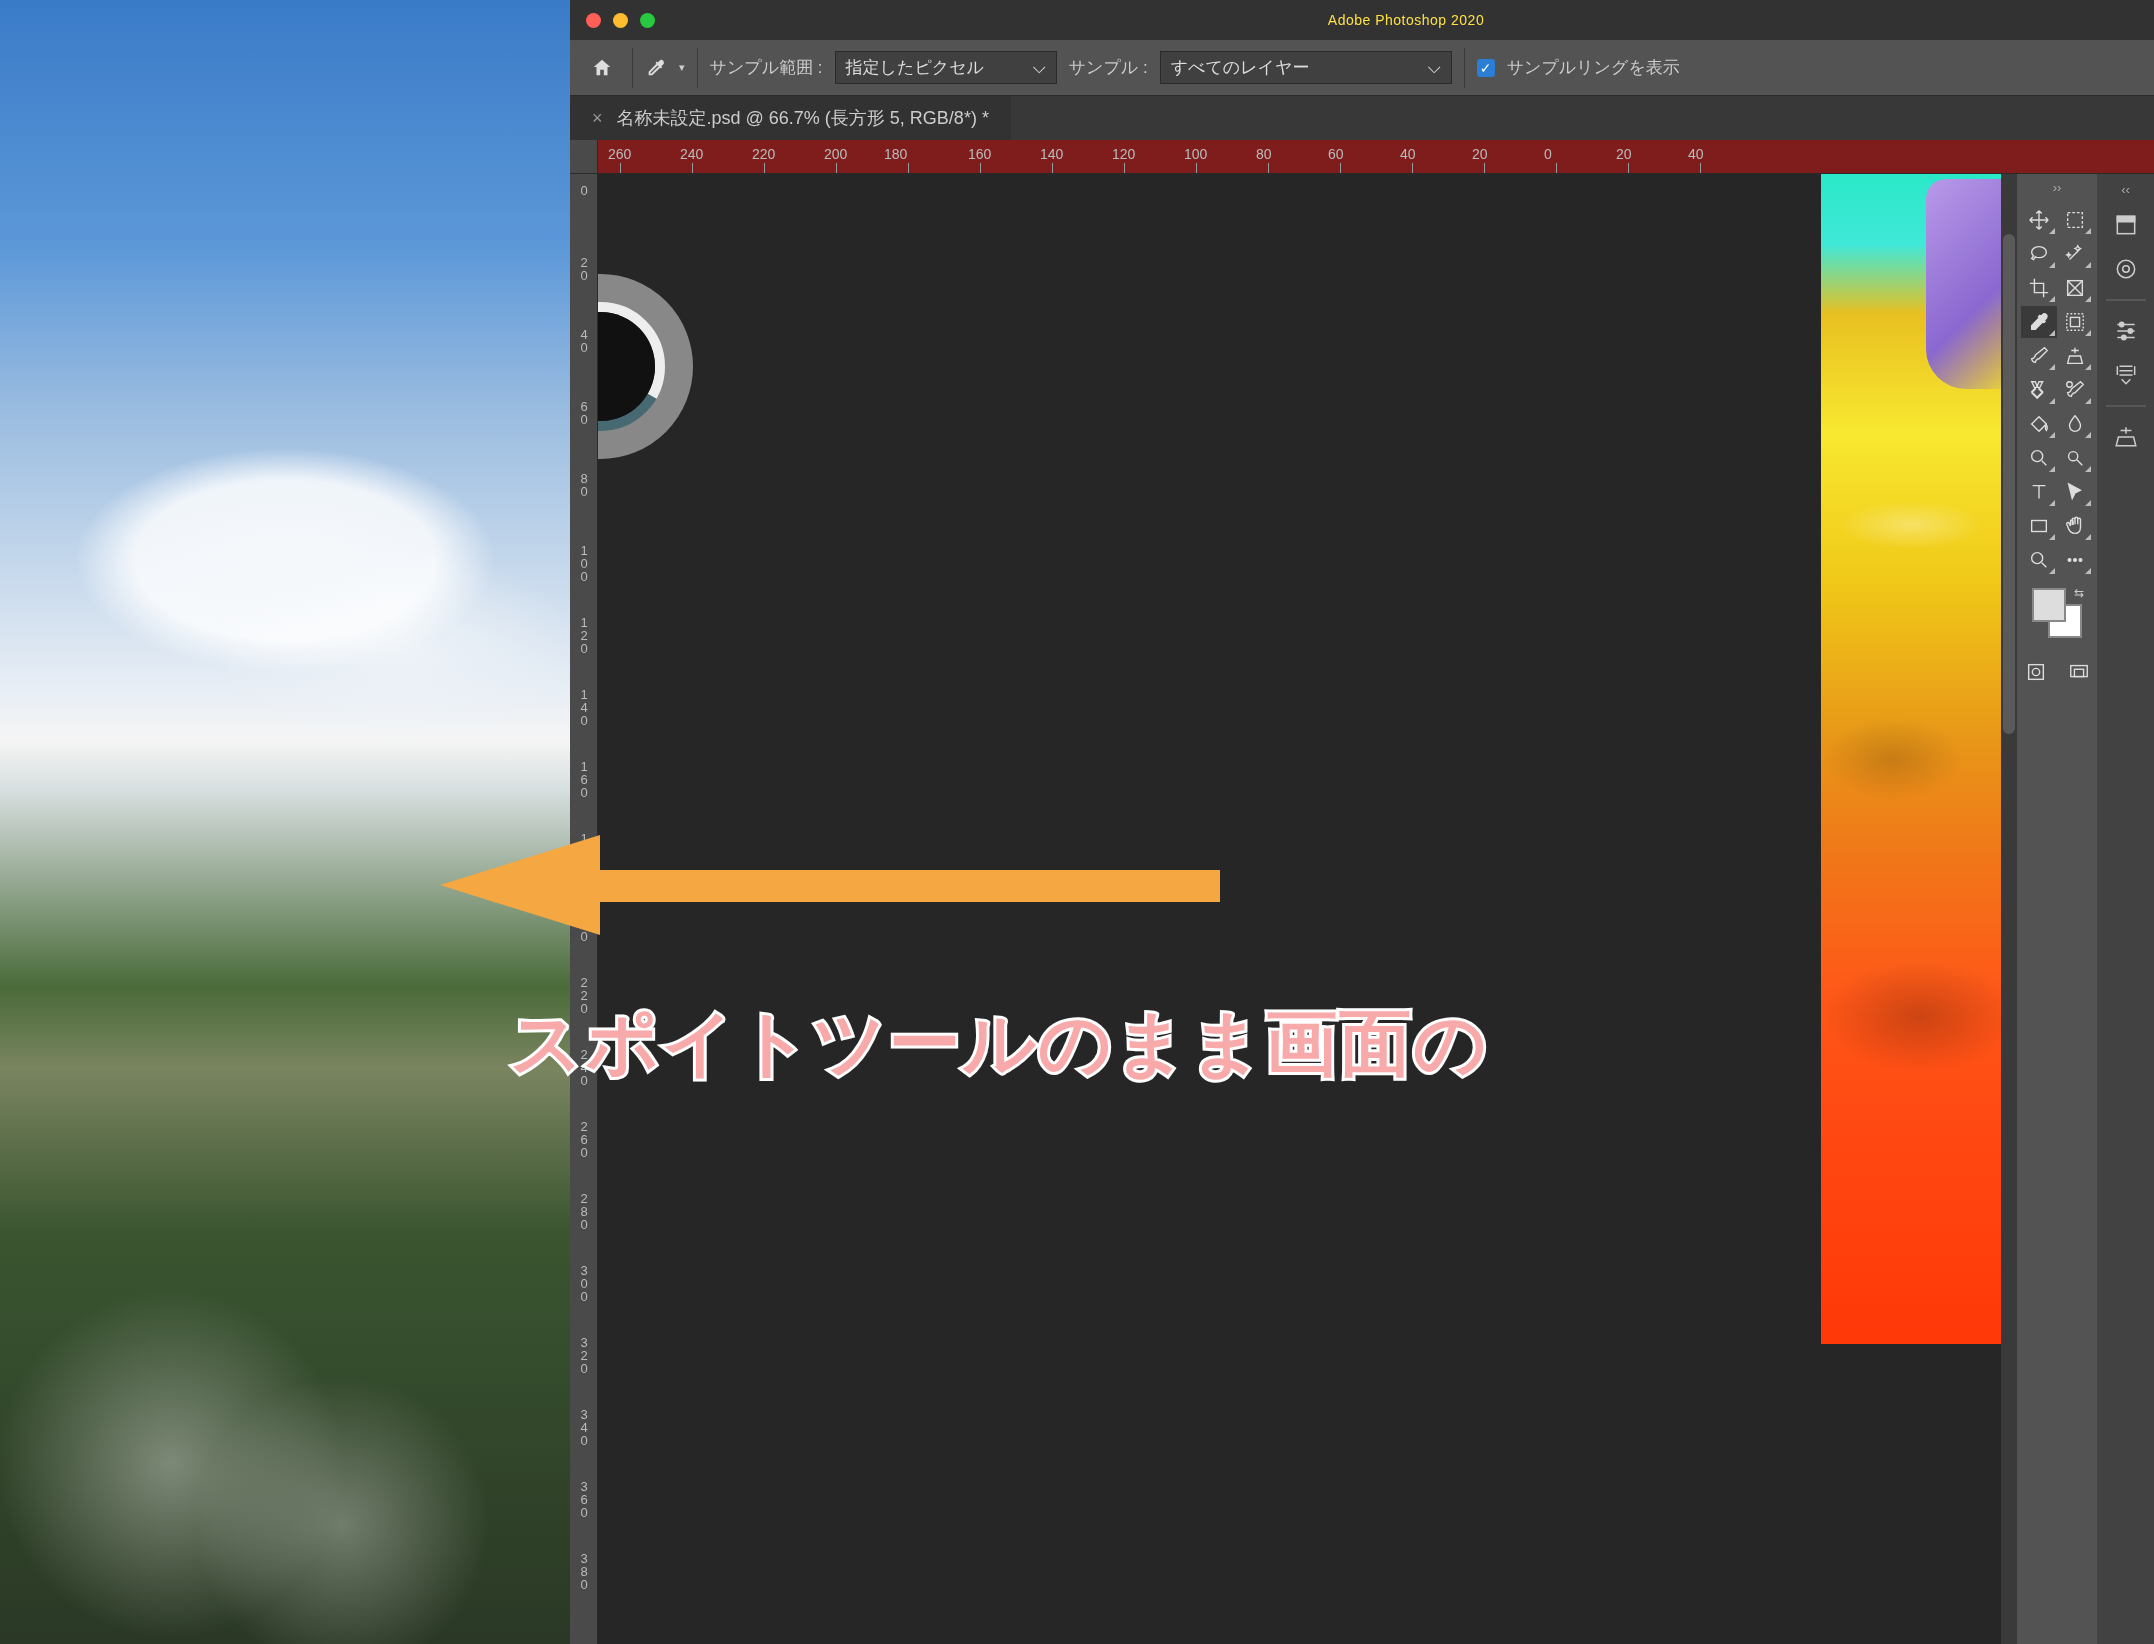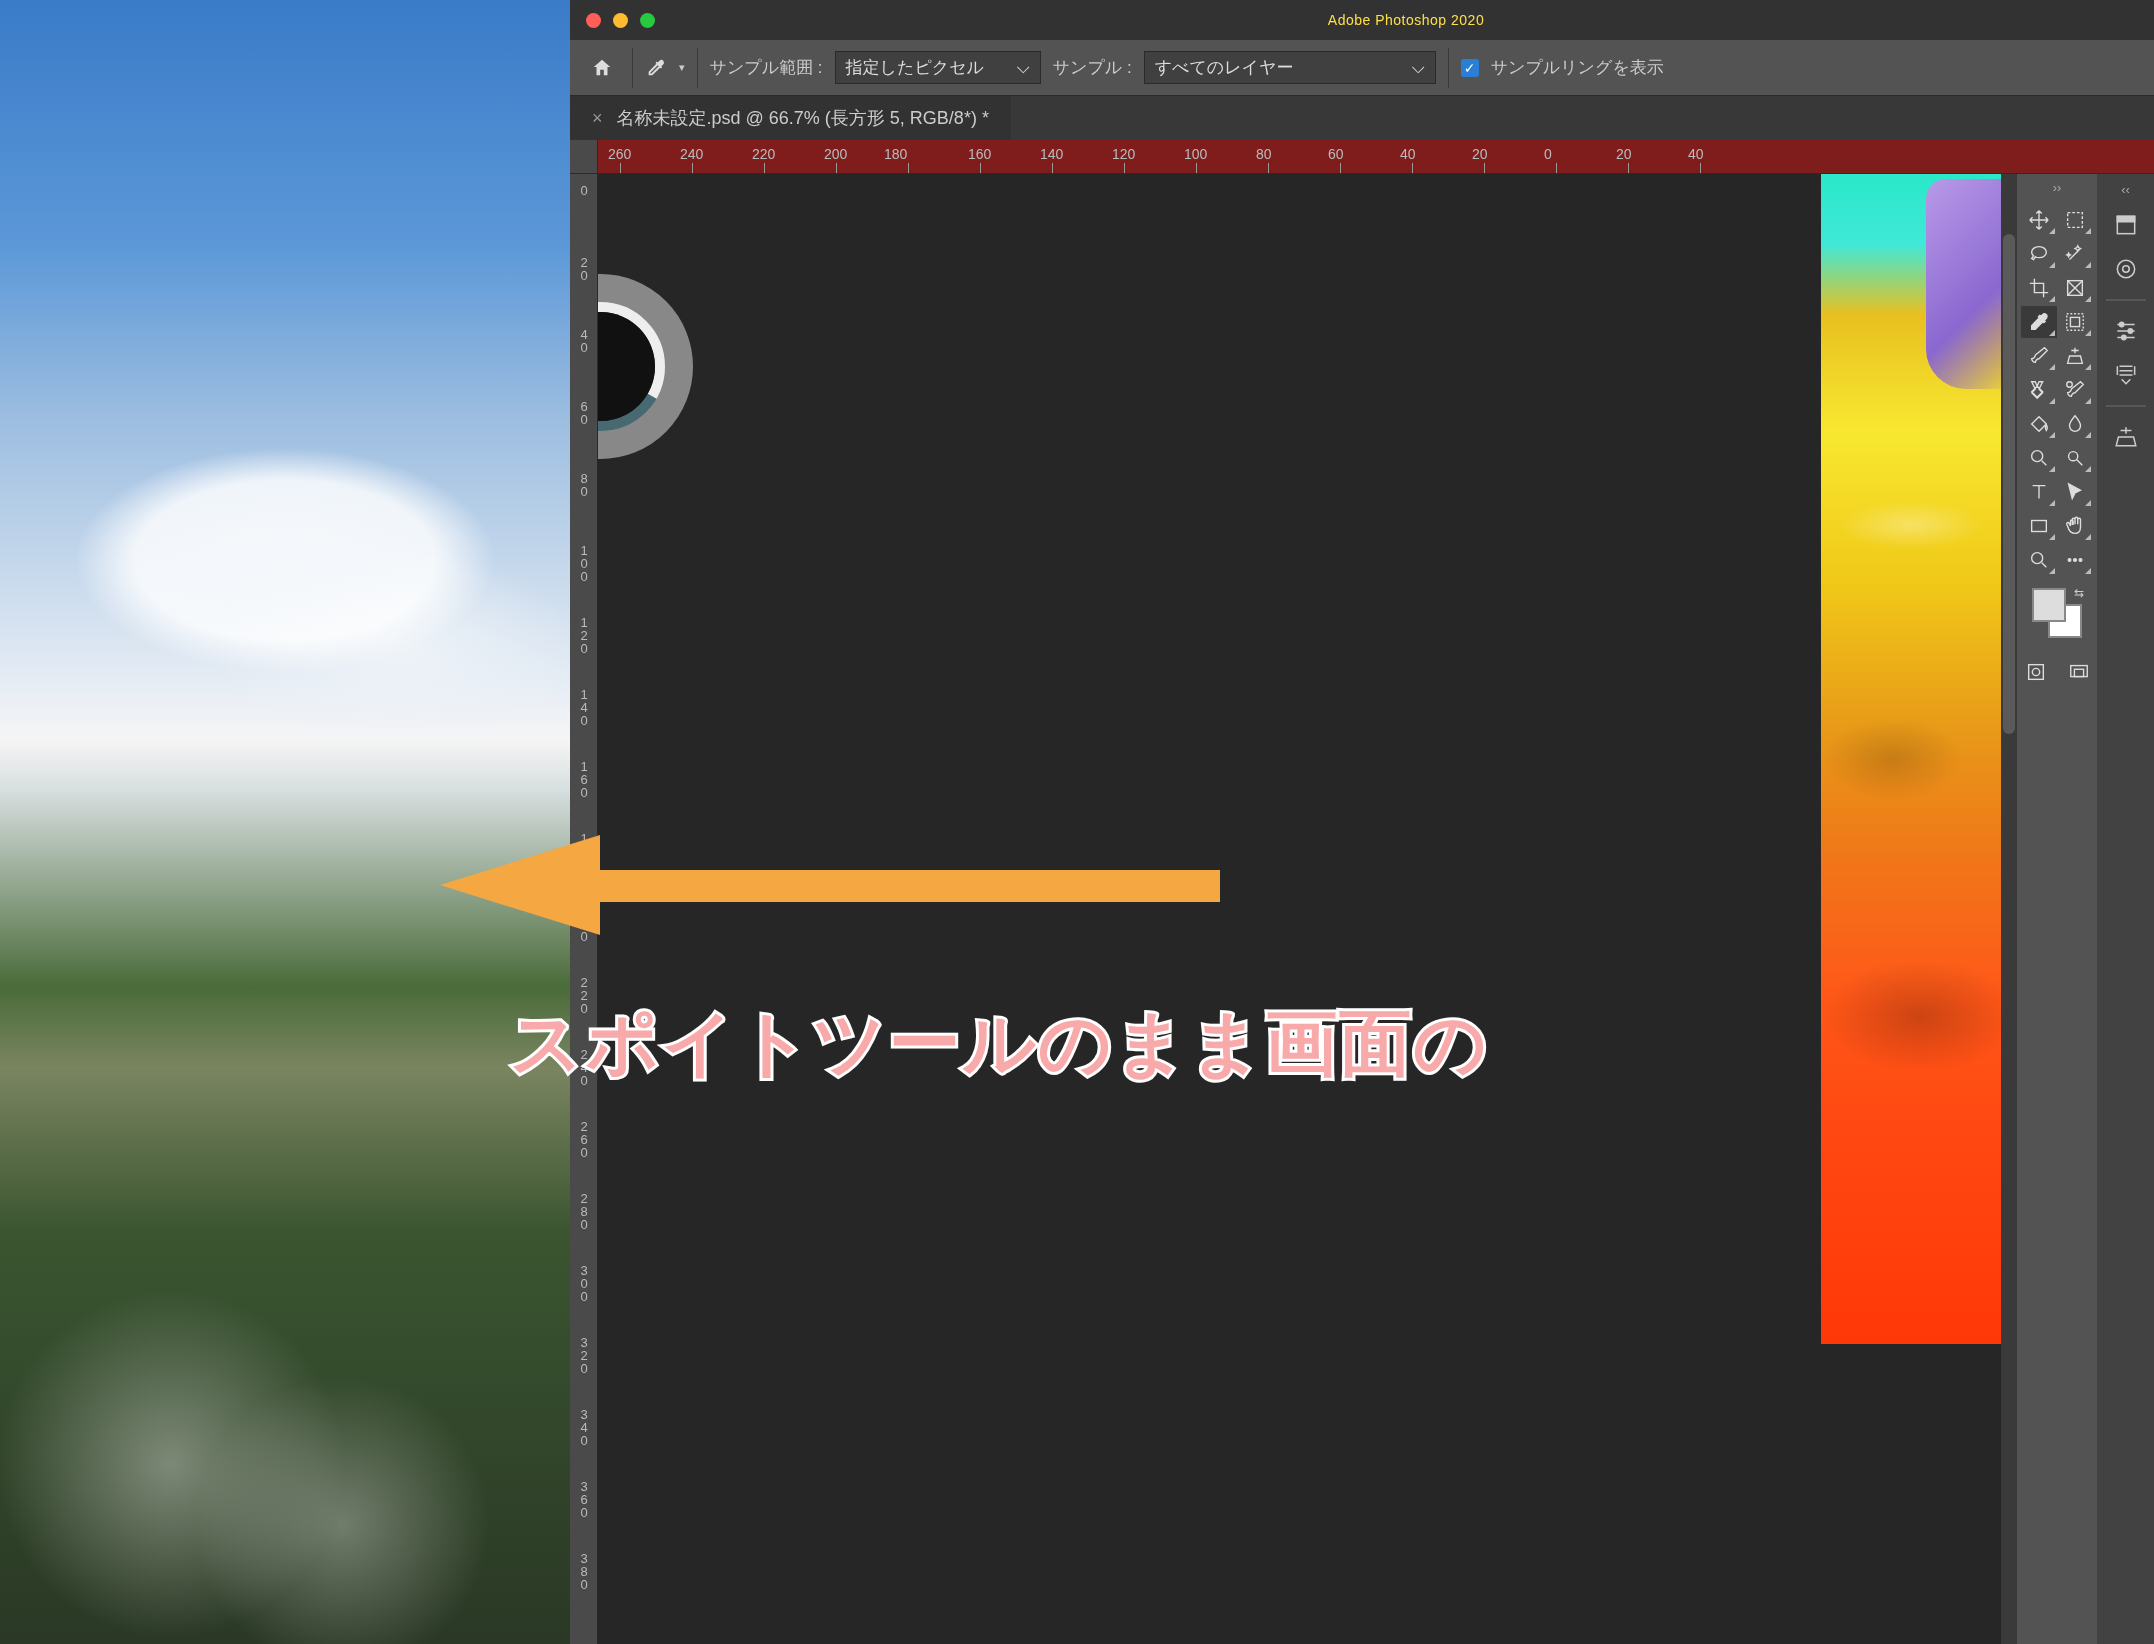--- a/index.html
+++ b/index.html
@@ -24,21 +24,21 @@
 
 .optbar { height:56px; background:#535353; display:flex; align-items:center; padding:0 14px; gap:12px; border-bottom:1px solid #2a2a2a; }
 .homebtn { width:36px; height:36px; display:flex; align-items:center; justify-content:center; cursor:pointer; }
 .homebtn svg { width:22px; height:22px; fill:#ddd; }
 .vsep { width:1px; height:40px; background:#3a3a3a; }
 .eyedrop-ico { width:22px; height:22px; }
 .dd-caret { color:#ccc; font-size:11px; }
 .optlbl { color:#ccc; font-size:17px; }
 .dropdown { background:#404040; border:1px solid #2a2a2a; color:#ddd; font-size:17px; padding:4px 10px; display:flex; align-items:center; gap:10px; cursor:pointer; }
 .dropdown .caret{margin-left:auto}
-.dd1{width:206px}.dd2{width:292px}
+.dd1{width:222px}.dd2{width:292px}
 .checkbox { width:18px; height:18px; background:#2a7fd5; border-radius:3px; display:flex; align-items:center; justify-content:center; color:#fff; font-size:14px; }
 
 .doctab-row { height:44px; background:#383838; display:flex; align-items:center; }
 .doctab { height:100%; display:flex; align-items:center; gap:14px; padding:0 22px; background:#323232; color:#ccc; font-size:18px; }
 .doctab .close{color:#999;cursor:pointer}
 
 .workarea { flex:1; display:flex; min-height:0; }
 .canvas-col { flex:1; display:flex; flex-direction:column; min-width:0; }
 
 .ruler-h { height:34px; background:#7f1d1d; position:relative; overflow:hidden; color:#bbb; font-size:13px; border-bottom:1px solid #2a2a2a; }

